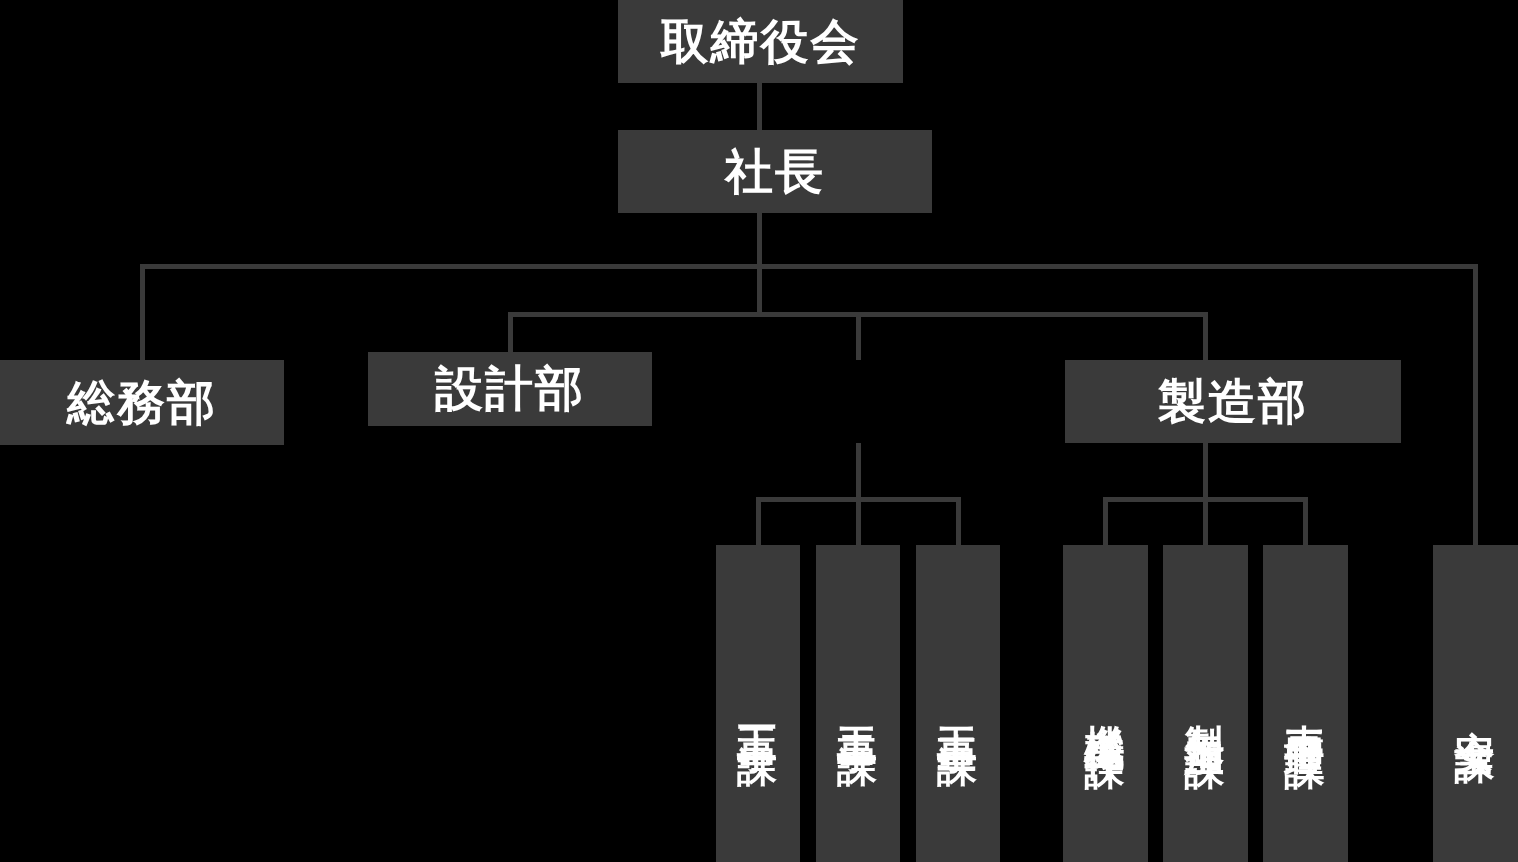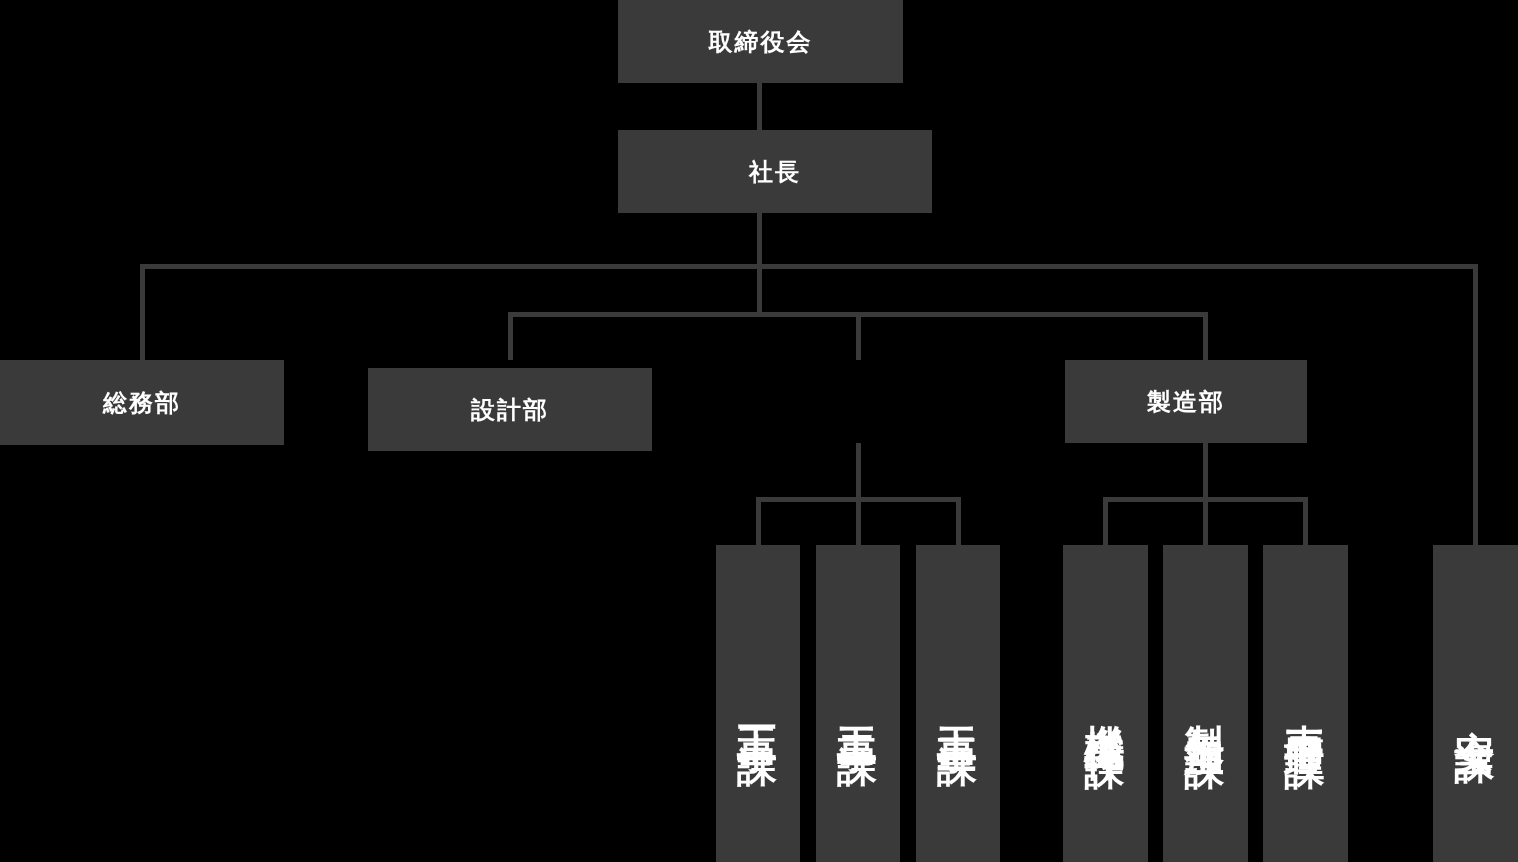--- a/index.html
+++ b/index.html
@@ -19,21 +19,21 @@
     position: absolute;
     background: var(--box-color, #3a3a3a);
     color: var(--text-color, #ffffff);
     display: flex;
     align-items: center;
     justify-content: center;
     font-weight: 700;
     box-sizing: border-box;
   }
   .box.h {
-    font-size: 24px;
+    font-size: 48px;
     letter-spacing: 2px;
     text-align: center;
   }
   .vtext {
     writing-mode: vertical-rl;
     text-orientation: upright;
     font-size: 40px;
     font-weight: 700;
     letter-spacing: 6px;
     margin-bottom: -6px;
@@ -69,22 +69,22 @@
   <div class="cline" style="left:1103px; top:497px; width:205px; height:5px;"></div>
   <div class="cline" style="left:1103px; top:497px; width:5px;   height:48px;"></div>
   <div class="cline" style="left:1203px; top:497px; width:5px;   height:48px;"></div>
   <div class="cline" style="left:1303px; top:497px; width:5px;   height:48px;"></div>
 
   <div class="box h" style="left:618px; top:0px; width:285px; height:83px;">取締役会</div>
 
   <div class="box h" style="left:618px; top:130px; width:314px; height:83px;">社長</div>
 
   <div class="box h" style="left:0px; top:360px; width:284px; height:85px;">総務部</div>
-  <div class="box h" style="left:368px; top:368px; width:284px; height:83px;">設計部</div>
-  <div class="box h" style="left:1065px; top:360px; width:242px; height:83px;">製造部</div>
+  <div class="box h" style="left:368px; top:352px; width:284px; height:74px;">設計部</div>
+  <div class="box h" style="left:1065px; top:360px; width:336px; height:83px;">製造部</div>
 
   <div class="box" style="left:716px; top:545px; width:84px; height:317px;">
     <span class="vtext">工事一課</span>
   </div>
   <div class="box" style="left:816px; top:545px; width:84px; height:317px;">
     <span class="vtext">工事二課</span>
   </div>
   <div class="box" style="left:916px; top:545px; width:84px; height:317px;">
     <span class="vtext">工事三課</span>
   </div>

